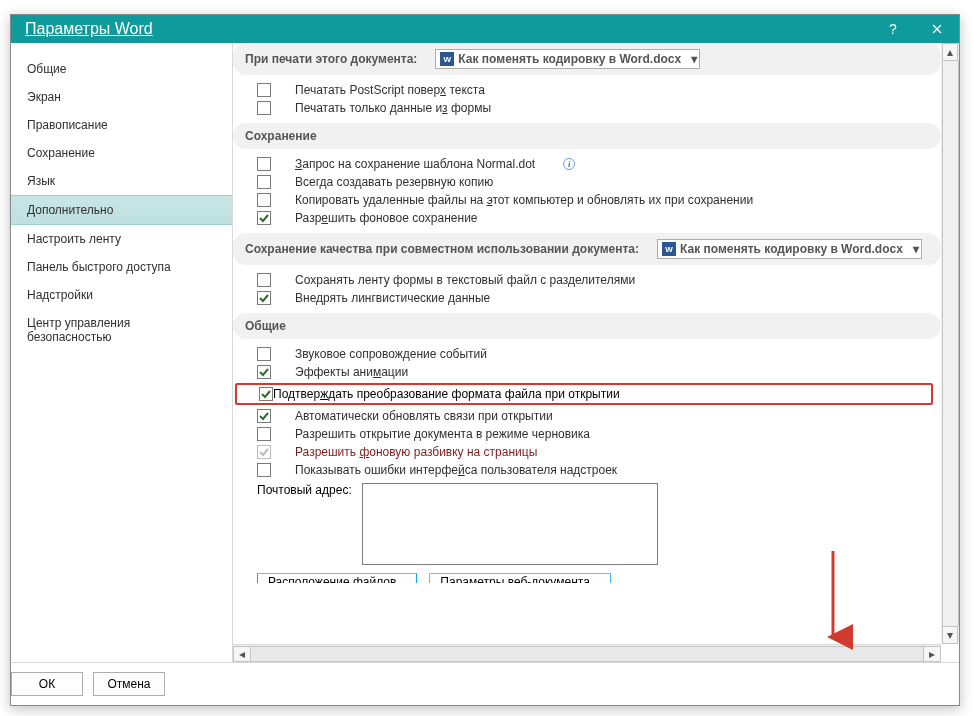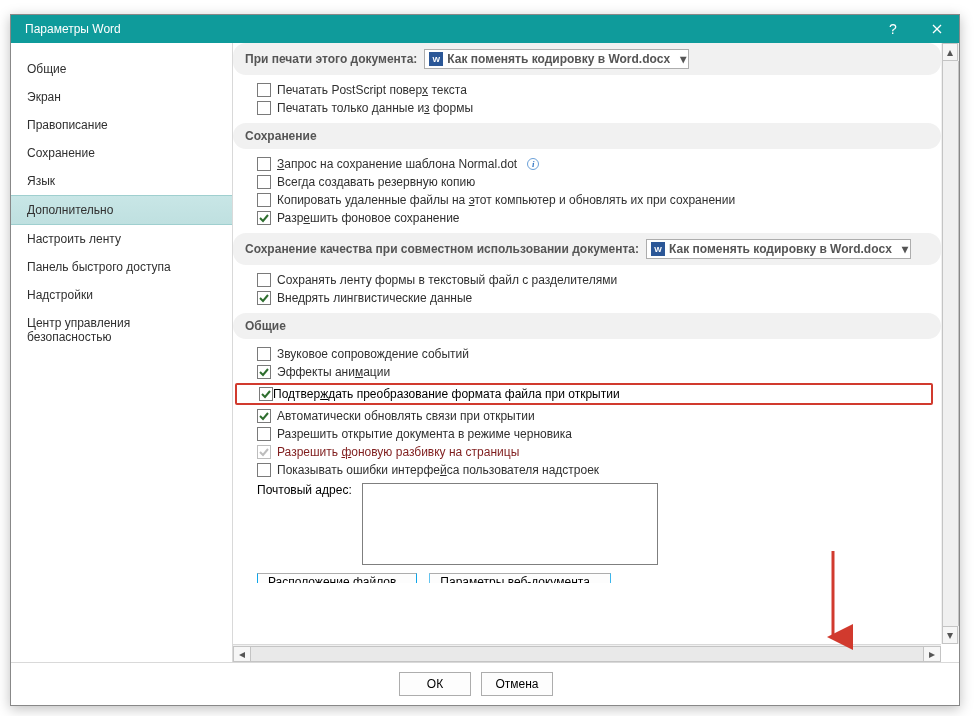--- a/index.html
+++ b/index.html
@@ -1,50 +1,50 @@
 <!DOCTYPE html>
 <html><head>
 <meta charset="utf-8">
 <style>
 * { box-sizing: border-box; margin: 0; padding: 0; font-family: "Segoe UI", Tahoma, sans-serif; font-size: 12px; }
 body { background: #fff; width: 974px; height: 716px; position: relative; }
 .shadow-wrap { position: absolute; left: 10px; top: 14px; width: 950px; height: 692px; border: 1px solid #888; box-shadow: 0 3px 12px rgba(0,0,0,0.25); background: #fff; display: flex; flex-direction: column; }
 .titlebar { background: #0f9b9b; color: #fff; height: 28px; display: flex; align-items: center; padding-left: 14px; }
-.titlebar-title { font-size: 12px; flex: 1; }
+.titlebar-title { font-size: 16px; flex: 1; text-decoration: underline; }
 .titlebar-btn { width: 44px; height: 28px; display: flex; align-items: center; justify-content: center; color: #fff; }
 .titlebar-btn svg { width: 10px; height: 10px; }
 .dlg-body { flex: 1; display: flex; border-bottom: 1px solid #d9d9d9; overflow: hidden; }
 .sidebar { width: 222px; background: #fff; border-right: 1px solid #d9d9d9; padding-top: 12px; }
 .sidebar-item { padding: 7px 16px; color: #303030; cursor: pointer; }
 .sidebar-item.selected { background: #d3e9e9; background: linear-gradient(#c8e6e6,#bfe0e0); border-top:1px solid #9fcfcf; border-bottom:1px solid #9fcfcf; }
 .content { flex: 1; position: relative; background: #fff; display:flex; flex-direction:column;}
-.group-header { background: #f1f1f1; color: #555; font-weight: 600; padding: 6px 12px; margin: 6px 0 6px 0; display:flex; align-items:center; gap:7px;border-radius:13px;}
+.group-header { background: #f1f1f1; color: #555; font-weight: 600; padding: 6px 12px; margin: 6px 0 6px 0; display:flex; align-items:center; gap:18px;border-radius:13px;}
 .group-header.first{ margin-top:0;}
-.row { display: flex; align-items: center; padding: 2px 0 2px 24px; gap: 6px; color: #303030; }
+.row { display: flex; align-items: center; padding: 2px 0 2px 24px; gap: 24px; color: #303030; }
 .checkbox { width: 14px; height: 14px; border: 1px solid #7a7a7a; background: #fff; display: inline-flex; align-items:center; justify-content:center; flex-shrink:0;}
 .checkbox svg{ width:10px; height:10px; visibility:hidden;}
 .checkbox.checked svg{ visibility:visible;}
 .disabled { color: #7f1d1d; }
 .info-icon { width:12px; height:12px; border:1px solid #6aa0d8; border-radius:50%; display:inline-flex; align-items:center; justify-content:center; color:#3478c5; font-size:9px; font-weight:bold; font-style:italic; font-family:Georgia,serif; margin-left:4px;}
 .doc-select{ display:flex; align-items:center; border:1px solid #adadad; height:20px; background:#fff; padding:0 2px 0 4px; gap:4px;}
 .doc-select .w-icon{ width:14px; height:14px; background:#2b5797; color:#fff; font-size:8px; font-weight:bold; display:flex; align-items:center; justify-content:center;}
 .doc-select .arrow{ margin-left:6px; color:#555;}
 .highlight-box{ border:2px solid #d13a2e; border-radius:2px; padding:2px 8px 2px 22px; margin:2px 8px 2px 2px; display:flex; align-items:center; }
 .text-label{ white-space:nowrap; }
 .address-row{ display:flex; align-items:flex-start; padding:4px 0 4px 24px; gap:10px;}
 .address-box{ border:1px solid #7f7f7f; width:296px; height:82px; background:#fff;}
 .stub-buttons{ display:flex; gap:12px; padding-left:24px; padding-top:4px;}
 .stub-btn{ border:1px solid #0ea5e9; border-top:1px solid #adadad; padding:0 10px; background:#fdfdfd; height:18px; display:flex; align-items:center; overflow:hidden; clip-path: inset(0 0 8px 0);}
 .hscroll{ height:18px; border-top:1px solid #d9d9d9; background:#f0f0f0; display:flex; align-items:center;}
 .hscroll-btn{ width:18px; height:16px; border:1px solid #c4c4c4; background:#f6f6f6; display:flex; align-items:center; justify-content:center; color:#555;}
 .hscroll-track{ flex:1; background:#e9e9e9; border-top:1px solid #c4c4c4; border-bottom:1px solid #c4c4c4; height:16px;}
 .vscroll{ position:absolute; right:0; top:0; width:18px; bottom:18px; background:#f0f0f0; display:flex; flex-direction:column;}
 .vscroll-btn{ width:16px; height:18px; border:1px solid #c4c4c4; background:#f6f6f6; display:flex; align-items:center; justify-content:center; color:#555; margin-left:1px;}
 .vscroll-track{ flex:1; border-left:1px solid #c4c4c4; border-right:1px solid #c4c4c4; margin-left:1px;}
-.footer{ height:42px; display:flex; align-items:center; justify-content:center; padding-right:18px; gap:10px; background:#fff;}
+.footer{ height:42px; display:flex; align-items:center; justify-content:flex-start; padding-right:18px; gap:10px; background:#fff;}
 .dlg-btn{ min-width:72px; height:24px; border:1px solid #adadad; background:#fdfdfd; display:flex; align-items:center; justify-content:center; cursor:pointer;}
 .arrow-annotation{ position:absolute; right:106px; bottom:52px; pointer-events:none;}
 u.acc{ text-decoration: underline; text-decoration-thickness:1px;}
 .content-inner{ position:absolute; left:0; top:0; right:18px; bottom:18px; overflow:hidden;}
 </style>
 </head>
 <body>
 
 <div class="shadow-wrap">
 

